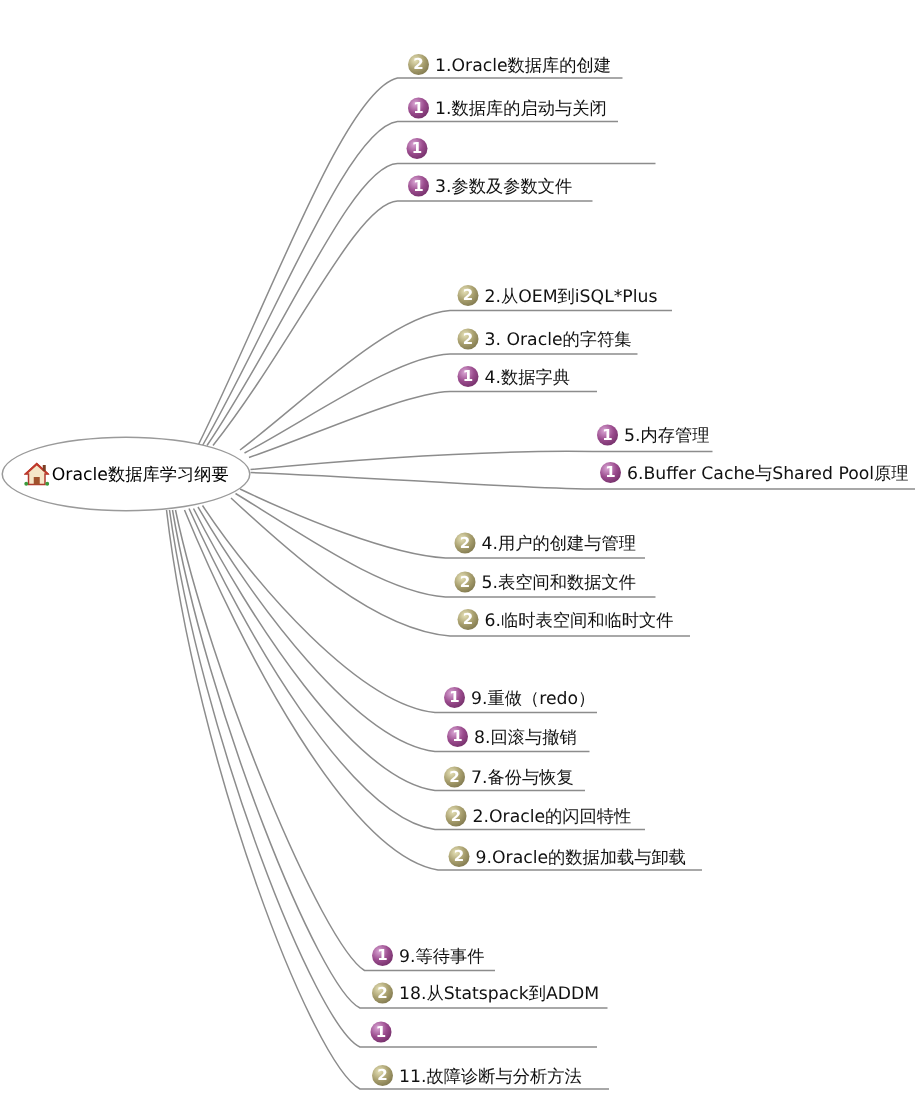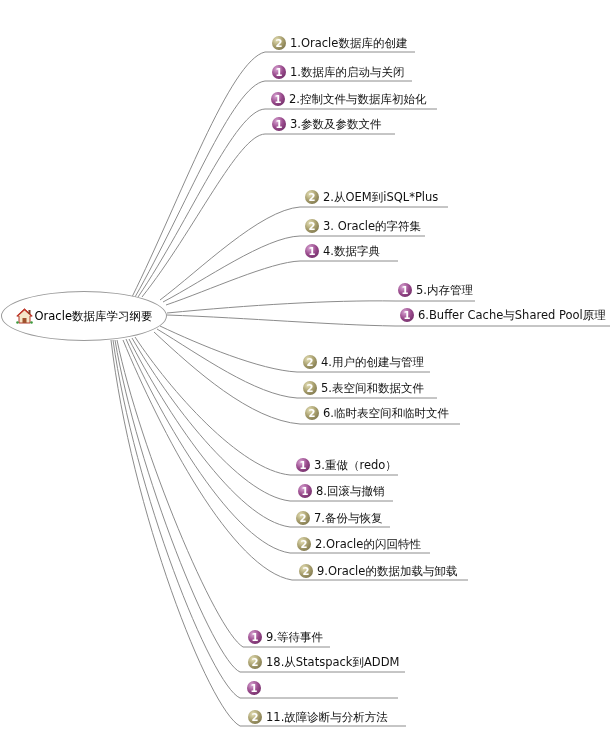--- a/index.html
+++ b/index.html
@@ -82,21 +82,20 @@
   <div class="node" style="left:272px; top:33px;">
     <span class="badge p2">2</span>
     <span>1.Oracle数据库的创建</span>
   </div>
   <div class="node" style="left:272px; top:62px;">
     <span class="badge p1">1</span>
     <span>1.数据库的启动与关闭</span>
   </div>
   <div class="node" style="left:271px; top:89px;">
     <span class="badge p1">1</span>
-    <span>2.控制文件与数据库初始化</span>
   </div>
   <div class="node" style="left:272px; top:114px;">
     <span class="badge p1">1</span>
     <span>3.参数及参数文件</span>
   </div>
 
   <div class="node" style="left:305px; top:187px;">
     <span class="badge p2">2</span>
     <span>2.从OEM到iSQL*Plus</span>
   </div>
@@ -126,21 +125,21 @@
     <span class="badge p2">2</span>
     <span>5.表空间和数据文件</span>
   </div>
   <div class="node" style="left:305px; top:403px;">
     <span class="badge p2">2</span>
     <span>6.临时表空间和临时文件</span>
   </div>
 
   <div class="node" style="left:296px; top:455px;">
     <span class="badge p1">1</span>
-    <span>3.重做（redo）</span>
+    <span>9.重做（redo）</span>
   </div>
   <div class="node" style="left:298px; top:481px;">
     <span class="badge p1">1</span>
     <span>8.回滚与撤销</span>
   </div>
   <div class="node" style="left:296px; top:508px;">
     <span class="badge p2">2</span>
     <span>7.备份与恢复</span>
   </div>
   <div class="node" style="left:297px; top:534px;">

